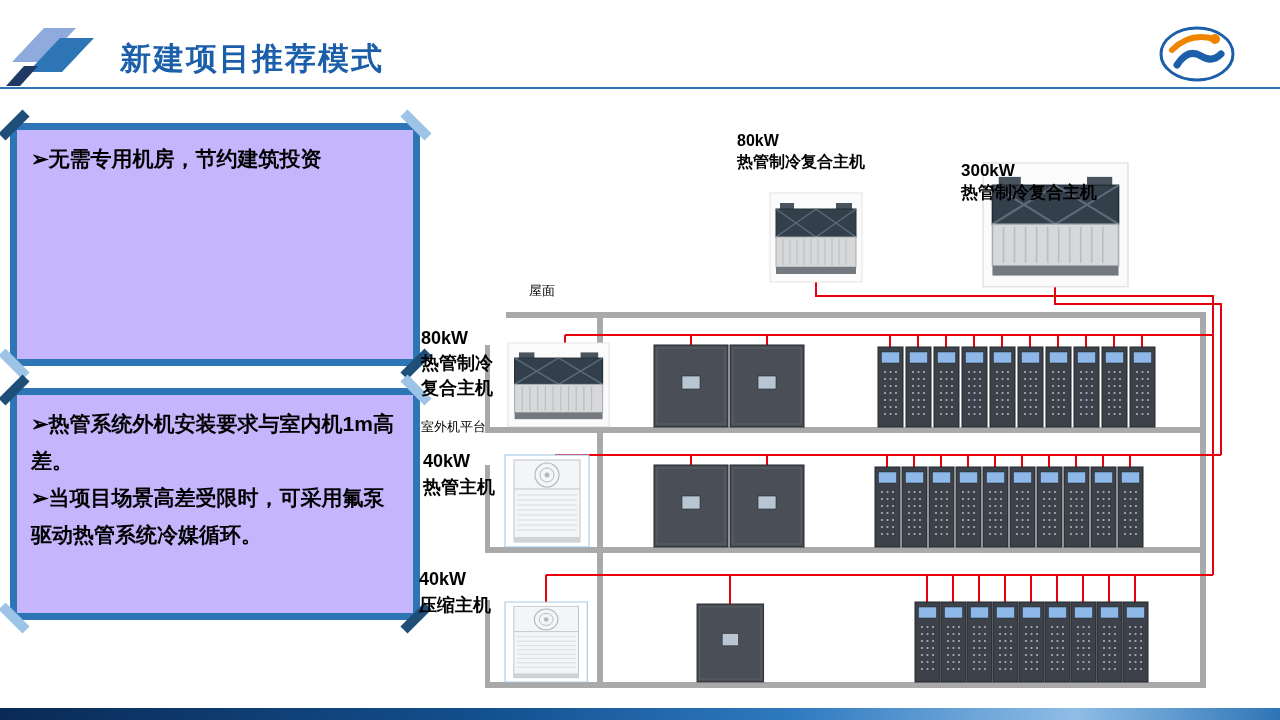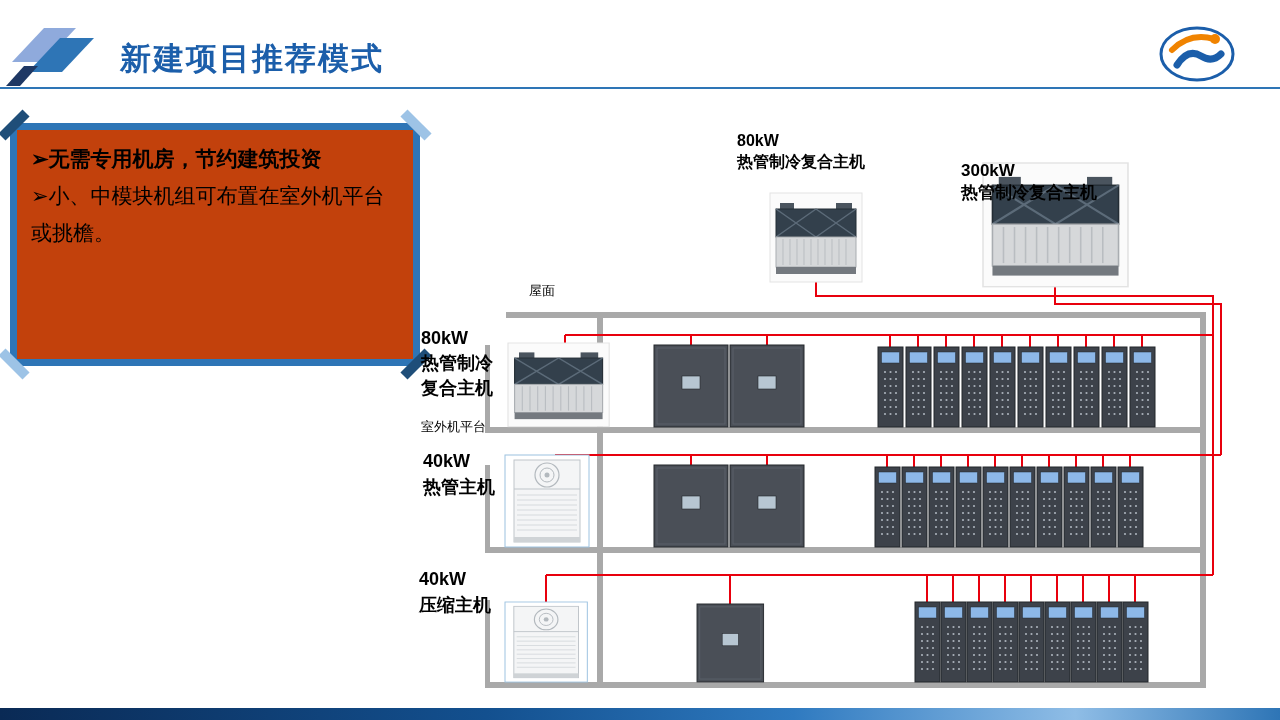--- a/index.html
+++ b/index.html
@@ -11,21 +11,21 @@
   .deco { position:absolute; left:2px; top:16px; }
   .page-title {
     position:absolute; left:116px; top:34px; margin:4px;
     font-size:31px; font-weight:700; color:#1b5eaa; letter-spacing:2px;
   }
   .header-line { position:absolute; left:0; top:87px; width:1280px; height:2px; background:#2e75b6; }
   .logo { position:absolute; left:1158px; top:26px; }
   
   .info-box {
     position:absolute; left:10px; width:410px; box-sizing:border-box;
-    border:7px solid #2e75b6; background:#c2410c; padding:10px 14px;
+    border:7px solid #2e75b6; background:#c4b5fd; padding:10px 14px;
   }
   .box1 { top:123px; height:243px; }
   .box2 { top:388px; height:232px; }
   .info-box p { margin:0; font-size:21px; line-height:37px; color:#000; }
   .info-box p.b { font-weight:700; }
   .corner { position:absolute; width:34px; height:10px; }
   .c-tl { left:-20px; top:-10px; transform:rotate(-45deg); background:#1f4e79; }
   .c-tr { right:-20px; top:-10px; transform:rotate(45deg); background:#9dc3e6; }
   .c-bl { left:-20px; bottom:-10px; transform:rotate(45deg); background:#9dc3e6; }
   .c-br { right:-20px; bottom:-10px; transform:rotate(-45deg); background:#1f4e79; }
@@ -64,23 +64,30 @@
     <circle cx="57" cy="13" r="5" fill="#f08300"></circle>
     <path d="M19,39 Q30,22 43,30 Q54,37 63,28" fill="none" stroke="#1b5eaa" stroke-width="7" stroke-linecap="round"></path>
   </svg>
 
   <div class="info-box box1">
     <span class="corner c-tl"></span>
     <span class="corner c-tr"></span>
     <span class="corner c-bl"></span>
     <span class="corner c-br"></span>
     <p class="b">➢无需专用机房，节约建筑投资</p>
-    <p>➢小、中模块机组可布置在室外机平台或挑檐。</p>
   </div>
 
+  <div class="info-box box2">
+    <span class="corner c-tl"></span>
+    <span class="corner c-tr"></span>
+    <span class="corner c-bl"></span>
+    <span class="corner c-br"></span>
+    <p class="b">➢热管系统外机安装要求与室内机1m高差。</p>
+    <p class="b">➢当项目场景高差受限时，可采用氟泵驱动热管系统冷媒循环。</p>
+  </div>
 
   <div class="diagram">
 
     <svg class="scene" width="865" height="600" viewBox="0 0 865 600">
       <defs>
 
         <g id="ncab">
           <rect width="25" height="80" fill="#3d424a" stroke="#23262b"></rect>
           <rect x="3.5" y="5" width="18" height="11" fill="#8db8e8" stroke="#222a32" stroke-width="0.5"></rect>
           <g stroke="#a9b0b9" stroke-width="2.2" stroke-linecap="round" stroke-dasharray="0 7">

